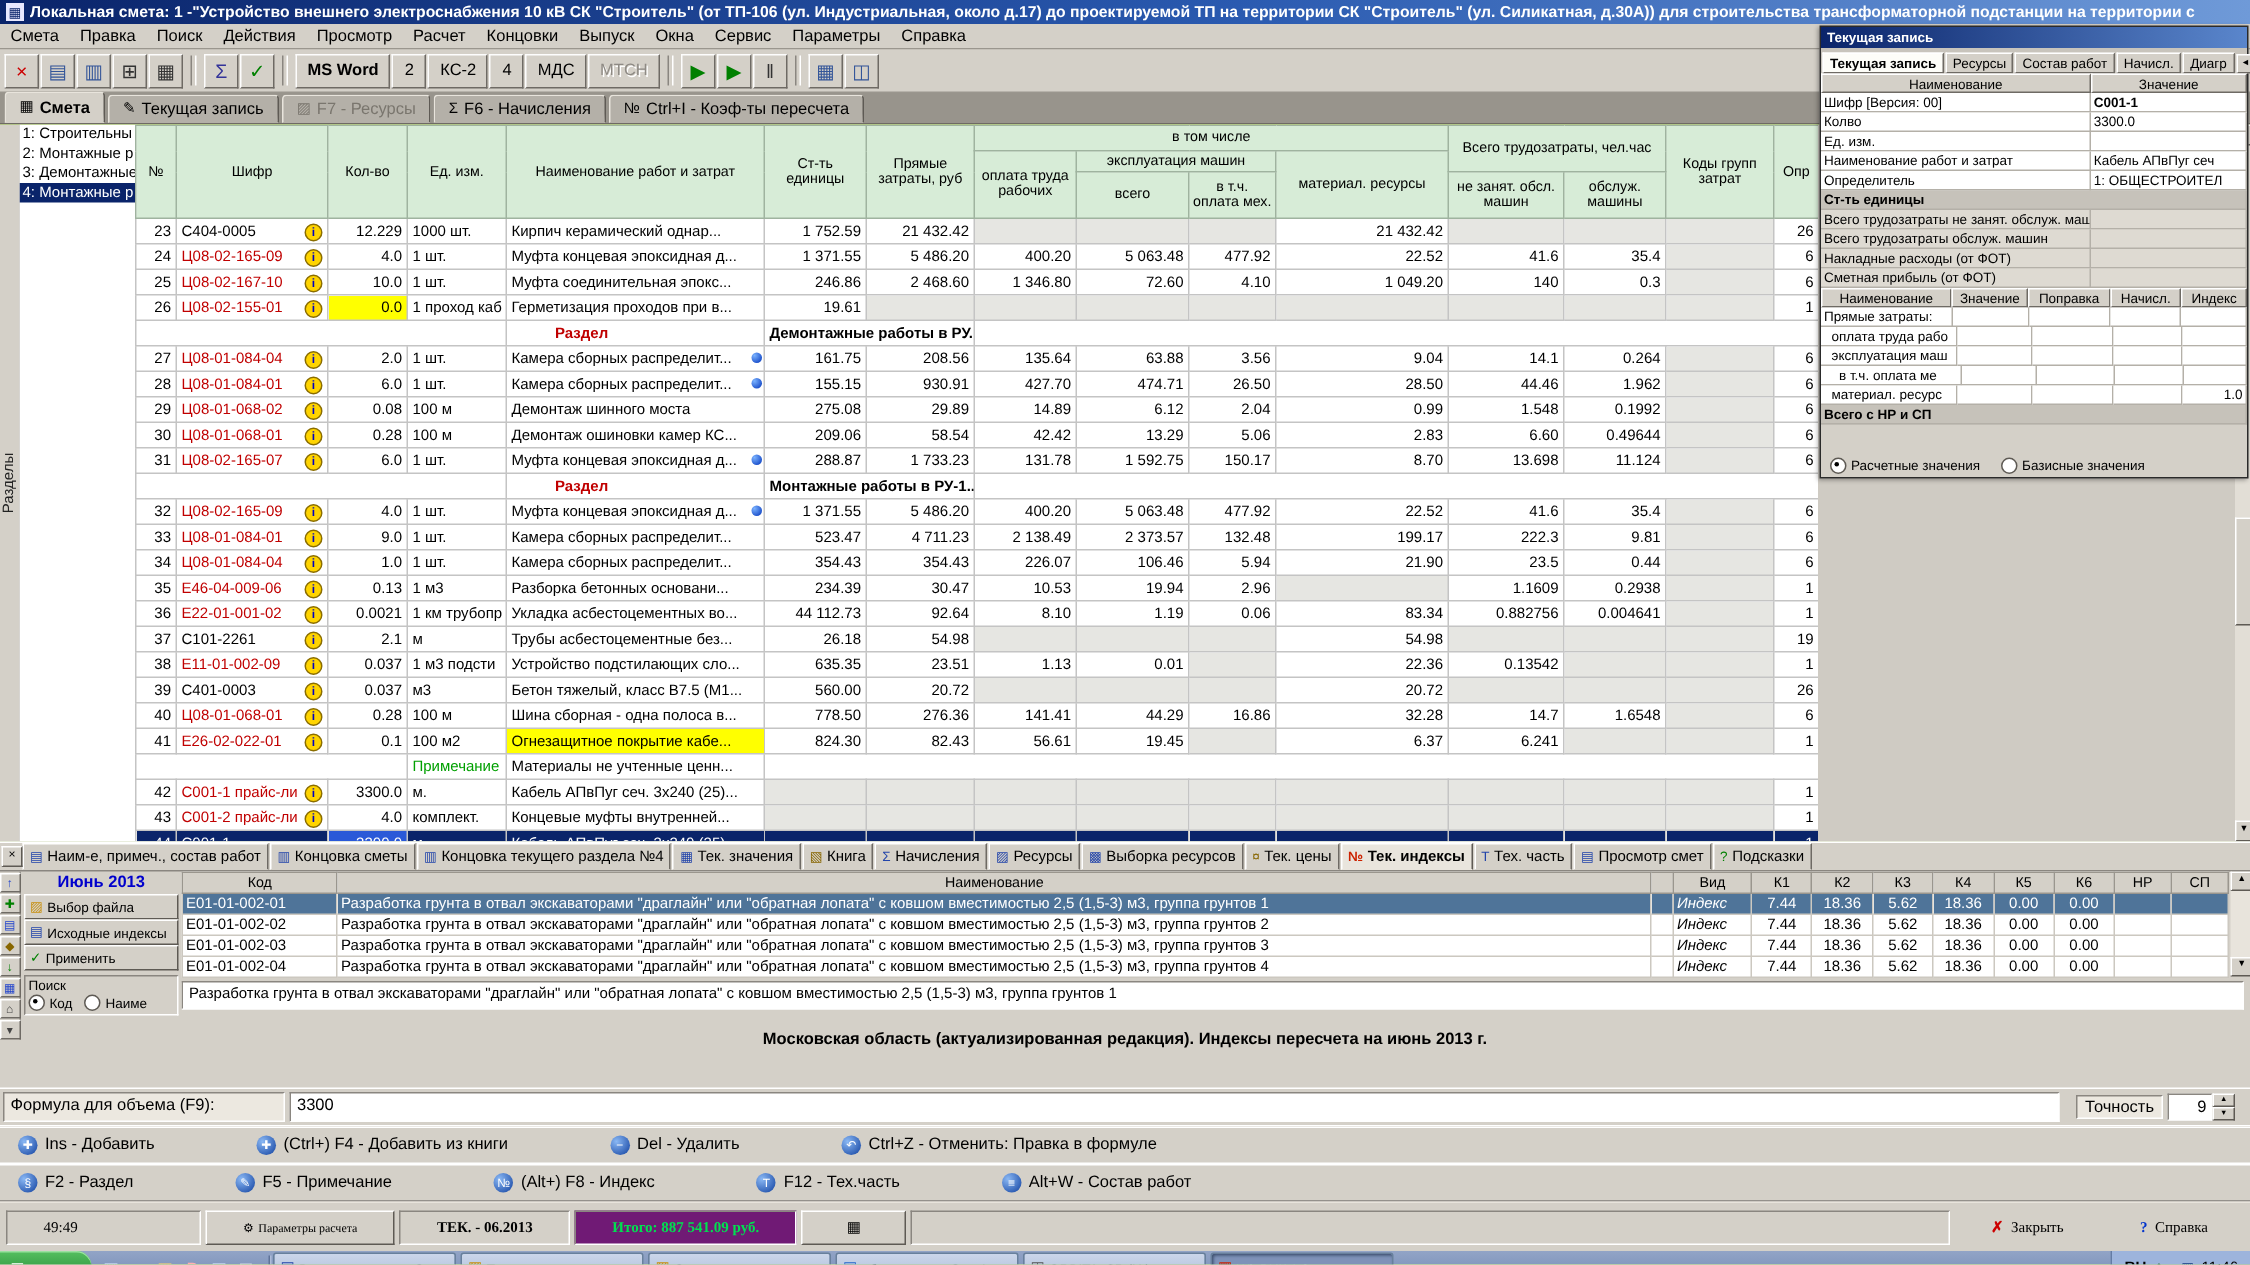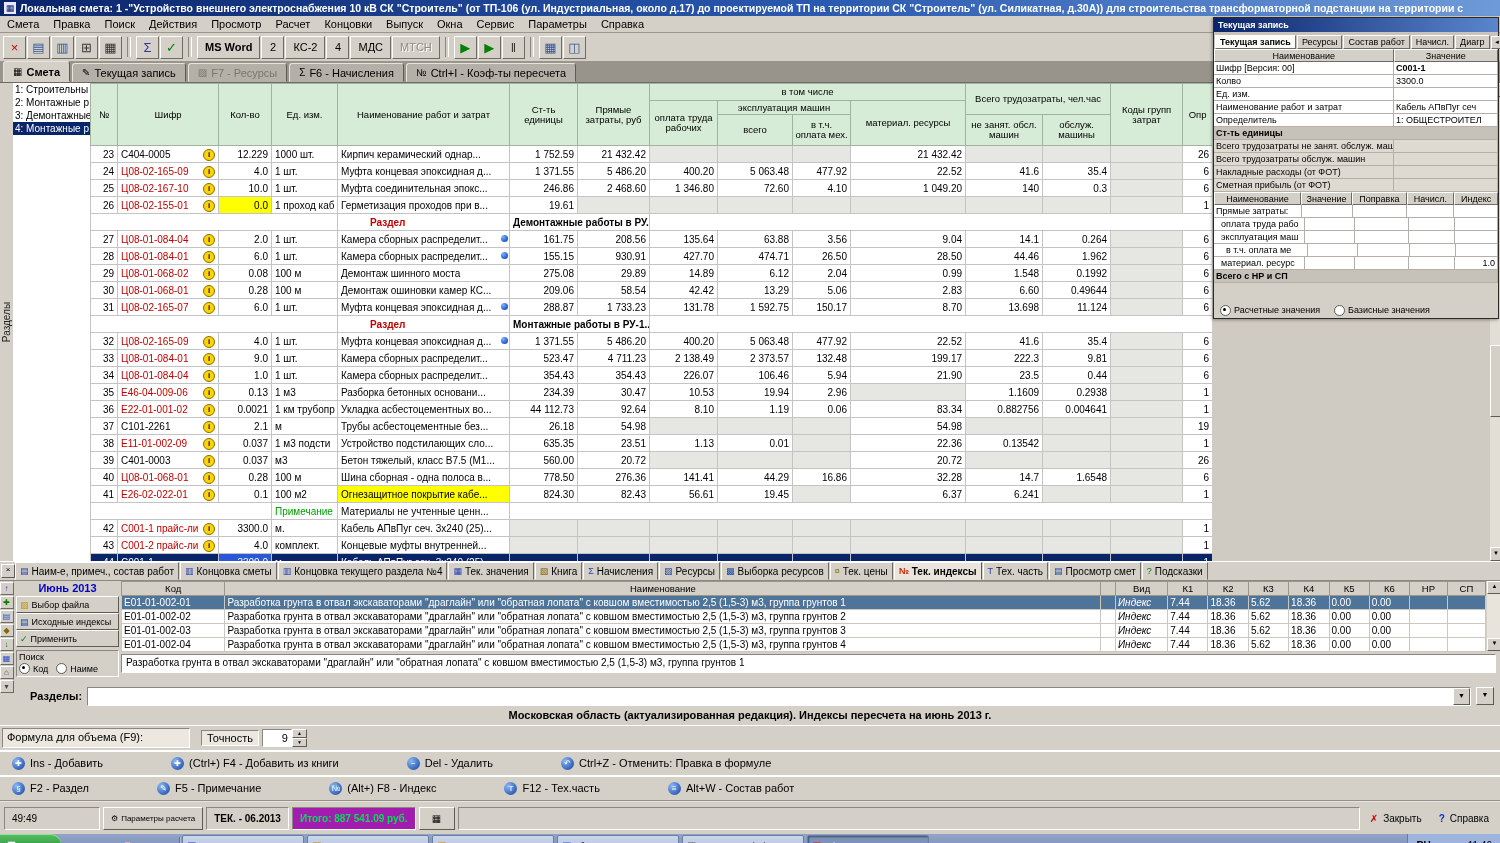--- a/index.html
+++ b/index.html
@@ -100,21 +100,21 @@
   .idx-month{color:#0000cc;font-weight:bold;font-size:11px;text-align:center;height:13px;}
   .idx-btn{height:15px;display:flex;align-items:center;gap:3px;padding:0 3px;font-size:9px;background:#d4d0c8;border:1px solid;border-color:#fff #5e5a54 #5e5a54 #fff;white-space:nowrap;overflow:hidden;}
   .search-group{margin-top:2px;border:1px solid;border-color:#8a8680 #fff #fff #8a8680;padding:1px 2px;font-size:9px;}
   .sg-label{height:10px;line-height:10px;}
   .sg-radios{display:flex;gap:8px;align-items:center;height:13px;font-size:9px;}
   .idx-main{flex:1;display:flex;flex-direction:column;overflow:hidden;}
   .idx-tablewrap{height:70px;display:flex;}
   table.itable{border-collapse:collapse;table-layout:fixed;font-size:10px;background:#fff;border:1px solid #8a8680;align-self:flex-start;}
   .itable th{background:#d4d0c8;border:1px solid #9a968e;font-weight:normal;height:13px;font-size:9.5px;padding:0 2px;overflow:hidden;white-space:nowrap;}
   .itable td{border:1px solid #ccc8c0;height:13px;line-height:12px;padding:0 2px;white-space:nowrap;overflow:hidden;}
-  .itable td.num{text-align:left;}
+  .itable td.num{text-align:center;}
   .itable td.vid{font-style:italic;}
   .itable tr.isel td{background:#4f7499;color:#fff;}
   .iscroll{width:13px;display:flex;flex-direction:column;margin-left:1px;}
   .iscroll .sbtn{width:13px;height:11px;font-size:6px;line-height:9px;}
   .iscroll .mid{flex:1;background:#e8e4dc;}
   .result-box{height:17px;margin:3px 4px 0 0;background:#fff;border:1px solid;border-color:#8a8680 #fff #fff #8a8680;font-size:10px;line-height:16px;padding:0 4px;white-space:nowrap;overflow:hidden;}
   .idx-razdely{height:22px;display:flex;align-items:center;padding:0 6px 0 30px;gap:5px;}
   .rz-label{font-weight:bold;font-size:11px;}
   .combo{flex:1;height:17px;display:flex;background:#fff;border:1px solid;border-color:#8a8680 #fff #fff #8a8680;}
   .combo-field{flex:1;}
@@ -128,25 +128,25 @@
   .f-input{flex:1;height:18px;line-height:17px;background:#fff;border:1px solid;border-color:#8a8680 #fff #fff #8a8680;font-size:11px;padding:0 4px;}
   .f-prec-label{font-size:11px;margin-left:8px;border:1px solid;border-color:#8a8680 #fff #fff #8a8680;padding:1px 5px;background:#ece8e0;}
   .spinner{display:flex;height:18px;}
   .spin-val{width:22px;background:#fff;border:1px solid;border-color:#8a8680 #fff #fff #8a8680;text-align:right;padding:0 3px;line-height:17px;font-size:11px;}
   .spin-btns{display:flex;flex-direction:column;}
   .spin-btns span{width:13px;height:9px;background:#d4d0c8;border:1px solid;border-color:#fff #5e5a54 #5e5a54 #fff;font-size:5px;line-height:7px;text-align:center;}
   .hkbar{height:24px;display:flex;align-items:center;padding:0 12px;border-top:1px solid #fff;box-shadow:inset 0 1px 0 #fff;background:#d4d0c8;}
   .hk{display:flex;align-items:center;gap:5px;margin-right:68px;font-size:11px;white-space:nowrap;}
   .hk-icon{width:13px;height:13px;border-radius:50%;background:radial-gradient(circle at 4px 4px,#8ab8f4,#0f3f9e);color:#fff;font-size:8px;line-height:13px;text-align:center;flex:0 0 auto;}
   .statusbar{height:28px;display:flex;align-items:center;gap:3px;padding:2px 4px;background:#d4d0c8;border-top:2px groove #e8e4dc;font-size:10px;}
-  .sb-cell{height:21px;display:flex;align-items:center;padding:0 7px;border:1px solid;border-color:#8a8680 #fff #fff #8a8680;white-space:nowrap;}
+  .sb-cell{height:21px;display:flex;align-items:center;padding:0 24px;border:1px solid;border-color:#8a8680 #fff #fff #8a8680;white-space:nowrap;font-family:Liberation Serif, serif;}
   .sb-timer{width:80px;}
   .sb-params{border-color:#fff #5e5a54 #5e5a54 #fff;font-size:8px;line-height:9px;gap:3px;}
   .sb-period{font-weight:bold;}
-  .sb-total{background:#a21caf;color:#00e050;font-weight:bold;}
+  .sb-total{background:#701a75;color:#00e050;font-weight:bold;}
   .sb-icon{width:20px;justify-content:center;border-color:#fff #5e5a54 #5e5a54 #fff;}
   .sb-fill{flex:1;}
   .sb-flat{border:none;gap:5px;}
   .x-red{color:#cc0000;font-weight:bold;}
   .q-blue{color:#0033cc;font-weight:bold;}
 
   
   .taskbar{height:23px;background:linear-gradient(#92a4c6,#7088b4);display:flex;align-items:center;}
   .start{height:23px;padding:0 14px 0 7px;background:linear-gradient(#55c060,#1d7e30);color:#fff;font-weight:bold;font-style:italic;font-size:12px;border-radius:0 10px 10px 0;display:flex;align-items:center;gap:4px;box-shadow:inset 0 1px 0 #9ae0a0;}
   .start-flag{font-style:normal;font-size:11px;}
@@ -942,33 +942,26 @@
           </table>
           <div class="iscroll">
             <span class="sbtn">▲</span>
             <div class="mid"></div>
             <span class="sbtn">▼</span>
           </div>
         </div>
         <div class="result-box">Разработка грунта в отвал экскаваторами "драглайн" или "обратная лопата" с ковшом вместимостью 2,5 (1,5-3) м3, группа грунтов 1</div>
       </div>
     </div>
-    <div class="idx-razdely">
-      <span class="rz-label">Разделы:</span>
-      <div class="combo">
-        <div class="combo-field"></div>
-        <span class="combo-btn">▼</span>
-      </div>
-      <span class="mini-btn">▼</span>
-    </div>
     <div class="idx-region">Московская область (актуализированная редакция). Индексы пересчета на июнь 2013 г.</div>
   </div>
 
   <div class="formula">
     <div class="f-label">Формула для объема (F9):</div>
+    <div class="f-input">3300</div>
     <div class="f-prec-label">Точность</div>
     <div class="spinner">
       <div class="spin-val">9</div>
       <div class="spin-btns">
         <span>▲</span>
         <span>▼</span>
       </div>
     </div>
   </div>
 

